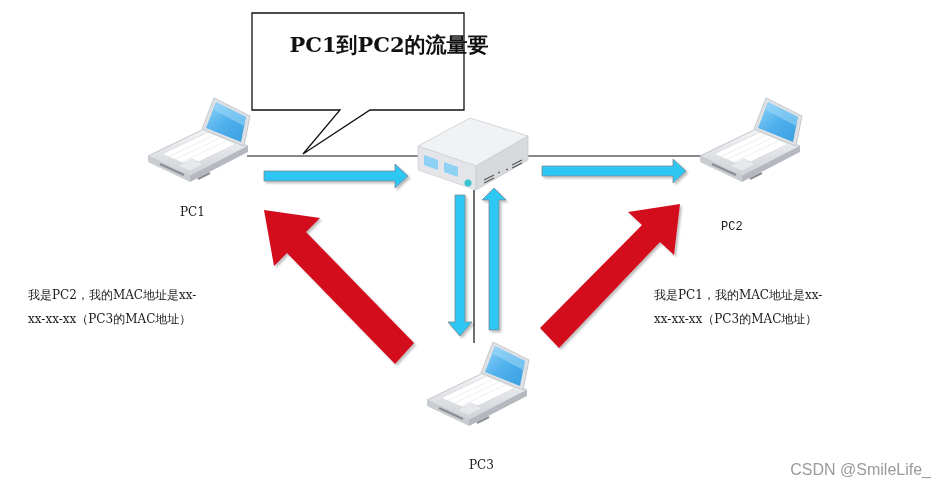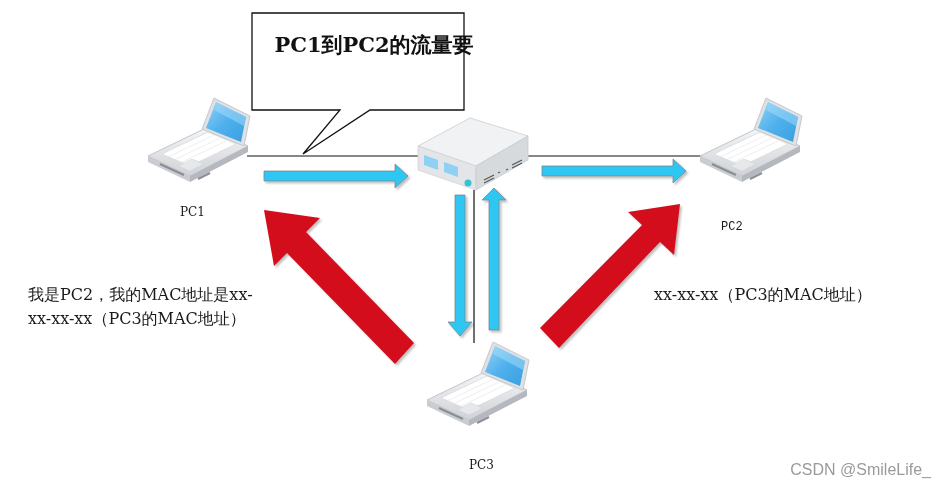--- a/index.html
+++ b/index.html
@@ -1,21 +1,21 @@
 <!DOCTYPE html>
 <html><head>
 <meta charset="utf-8">
 <style>
   html, body { margin:0; padding:0; background:#ffffff; }
   body { width:947px; height:495px; position:relative; overflow:hidden;
          font-family:"DejaVu Serif","Liberation Serif",serif; color:#111; }
   #diagram { position:absolute; left:0; top:0; }
   .label { position:absolute; font-family:"DejaVu Serif","Liberation Serif",serif; font-size:12px; color:#1a1a1a; }
-  .note { position:absolute; font-family:"DejaVu Serif","Liberation Serif",serif; font-size:16px; line-height:24px; color:#1a1a1a; }
-  .callout-text { position:absolute; left:252px; top:30px; width:244px; text-align:center;
+  .note { position:absolute; font-family:"DejaVu Serif","Liberation Serif",serif; font-size:12px; line-height:24px; color:#1a1a1a; }
+  .callout-text { position:absolute; left:267px; top:30px; width:244px; text-align:center;
                   font-family:"DejaVu Serif","Liberation Serif",serif; font-size:21px; line-height:30px; font-weight:bold; color:#111; }
   .watermark { position:absolute; right:16px; top:461px; font-family:"Liberation Sans","DejaVu Sans",sans-serif;
                font-size:16px; color:#9a9a9a; }
 </style>
 </head>
 <body>
 
 <svg id="diagram" width="947" height="495" viewBox="0 0 947 495">
   <defs>
     <linearGradient id="screenGrad" x1="0" y1="0" x2="1" y2="1">
@@ -103,16 +103,17 @@
 <div class="label" style="left:180px; top:205px;">PC1</div>
 <div class="label" style="left:721px; top:220px;font-family:Liberation Mono, monospace;">PC2</div>
 <div class="label" style="left:469px; top:458px;">PC3</div>
 
 <div class="note" style="left:28px; top:283px;">
   <div>我是PC2，我的MAC地址是xx-</div>
   <div>xx-xx-xx（PC3的MAC地址）</div>
 </div>
 
 <div class="note" style="left:654px; top:283px;">
+  <div>我是PC1，我的MAC地址是xx-</div>
   <div>xx-xx-xx（PC3的MAC地址）</div>
 </div>
 
 <div class="watermark">CSDN @SmileLife_</div>
 
 </body></html>

